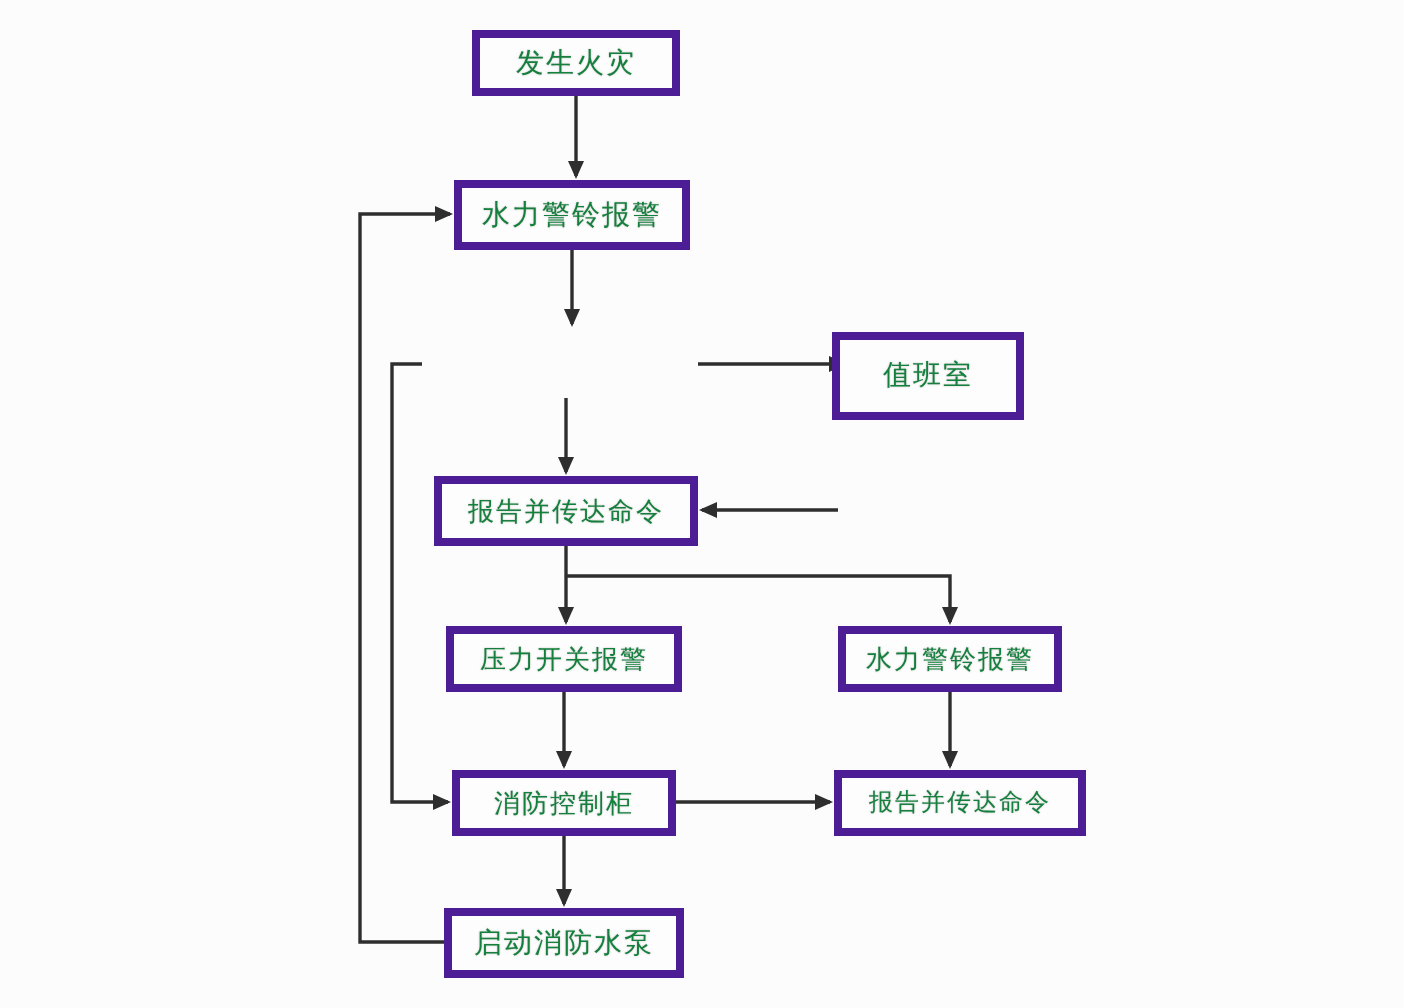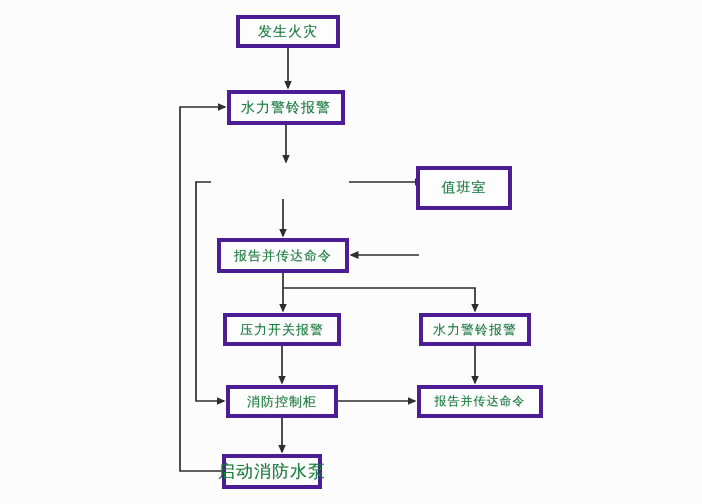--- a/index.html
+++ b/index.html
@@ -23,21 +23,21 @@
     white-space:nowrap;
     text-shadow:0 0 1px rgba(60,60,60,.35);
   }
   
   .n-fire            {left:236px; top:15px;  width:104px; height:33px;}
   .n-sprinkler       {left:227px; top:90px;  width:118px; height:35px;}
   .n-flow-indicator  {left:211px; top:164px; width:138px; height:35px; font-size:13px;}
   .n-wet-valve       {left:217px; top:238px; width:132px; height:35px; font-size:13px;}
   .n-pressure-switch {left:223px; top:313px; width:118px; height:33px; font-size:13px;}
   .n-control-cabinet {left:226px; top:385px; width:112px; height:33px; font-size:13px;}
-  .n-start-pump      {left:222px; top:454px; width:100px; height:35px; font-size:17px;font-family:Liberation Mono, monospace;}
+  .n-start-pump      {left:222px; top:454px; width:120px; height:35px; font-size:14px;font-family:Liberation Mono, monospace;}
   
   .n-duty-room       {left:416px; top:166px; width:96px;  height:44px;}
   .n-end-test        {left:419px; top:239px; width:112px; height:33px; font-size:13px;}
   .n-hydraulic-bell  {left:419px; top:313px; width:112px; height:33px; font-size:13px;}
   .n-report          {left:417px; top:385px; width:126px; height:33px; font-size:12px;}
 </style>
 </head>
 <body>
 
 <div class="canvas">

